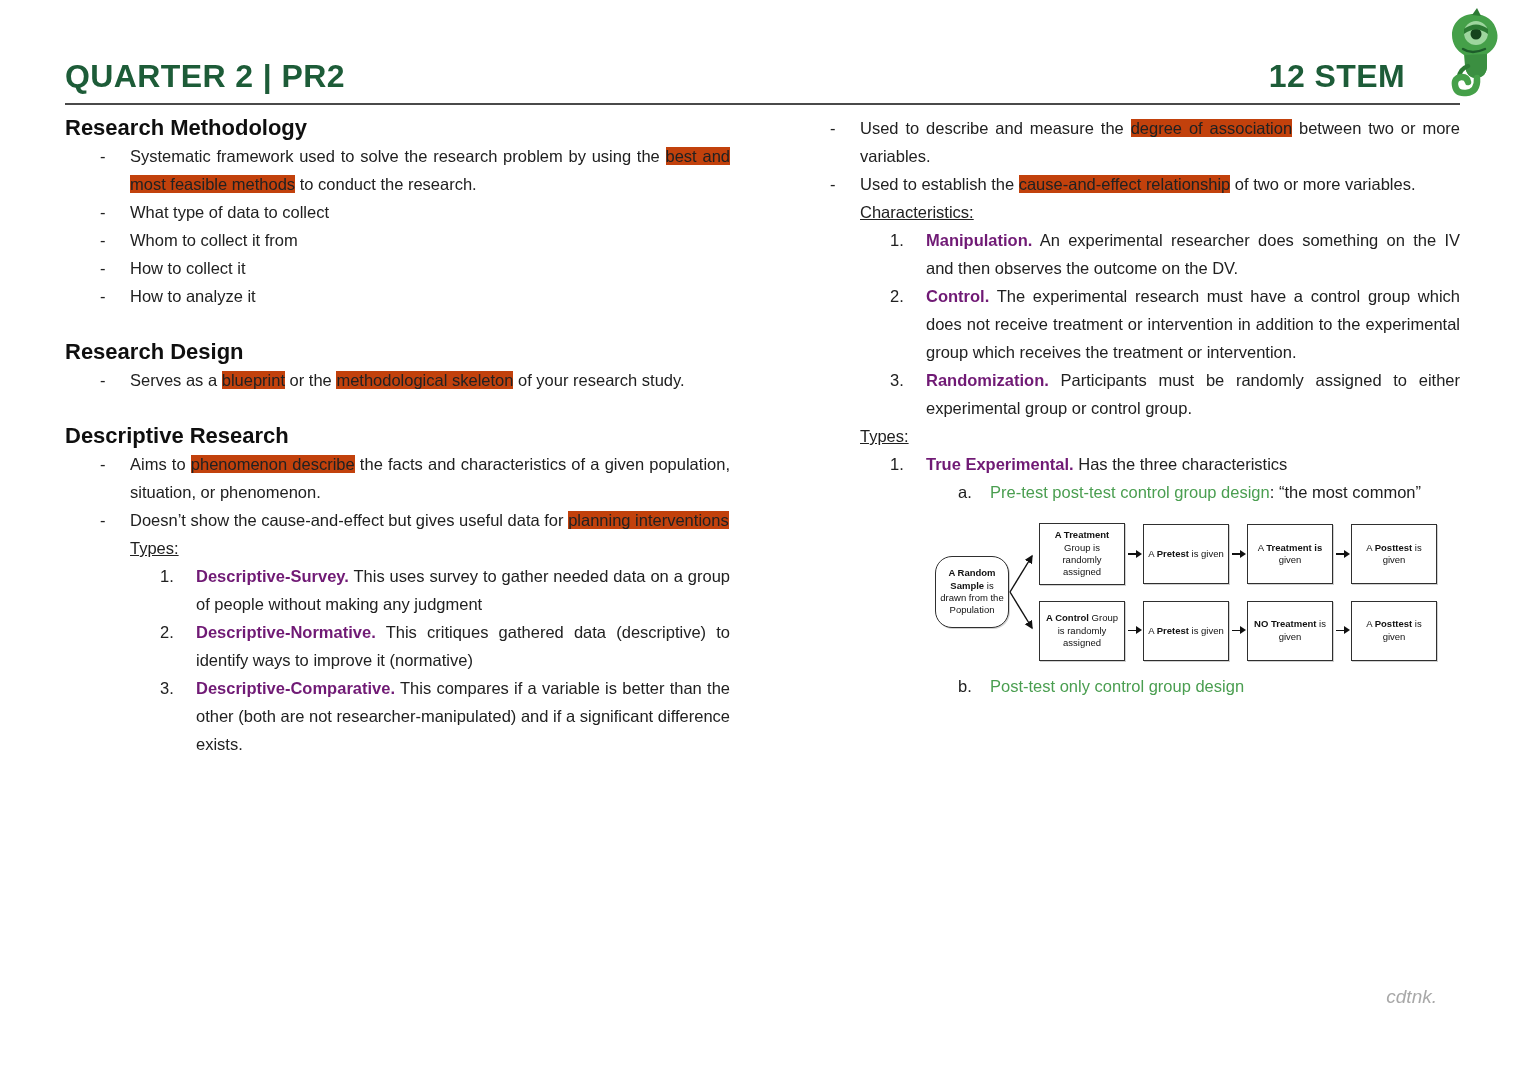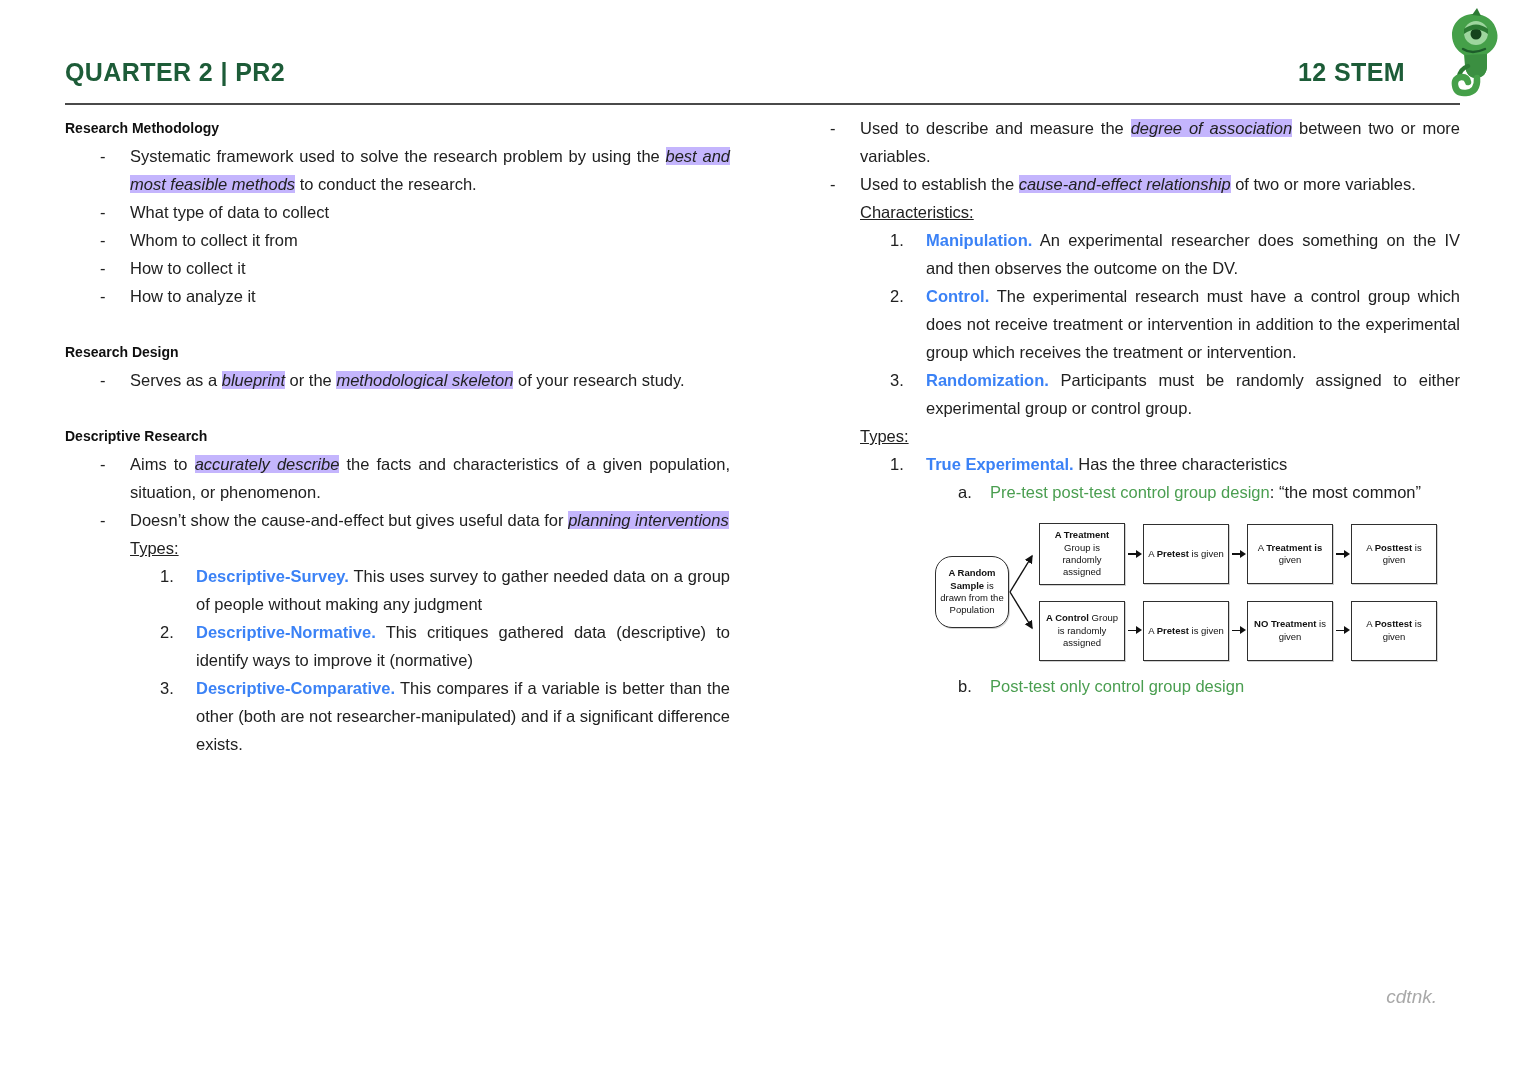--- a/index.html
+++ b/index.html
@@ -12,52 +12,52 @@
     overflow: hidden;
   }
   .page { position: relative; width: 1525px; height: 1080px; background: #fff; }
 
   
   .header {
     position: absolute; left: 65px; top: 58px; width: 1340px;
     display: flex; justify-content: space-between; align-items: baseline;
   }
   .htitle, .hbadge {
-    font-size: 25px; font-weight: 800; color: #1d5c38; letter-spacing: .4px;
+    font-size: 32px; font-weight: 800; color: #1d5c38; letter-spacing: .4px;
   }
   .rule {
     position: absolute; left: 65px; top: 103px; width: 1395px; height: 0;
     border-top: 2px solid #4a4a4a;
   }
   .logo { position: absolute; top: 8px; right: 16px; width: 70px; height: 90px; }
 
   
   .columns { position: absolute; left: 65px; top: 114px; width: 1395px; display: flex; gap: 65px; }
   .col { width: 665px; font-size: 16.5px; line-height: 28px; color: #212121; }
 
-  h3.shead { font-size: 14px; line-height: 28px; margin: 28px 0 0 0; font-weight: 700; color: #0f0f0f; }
+  h3.shead { font-size: 22px; line-height: 28px; margin: 28px 0 0 0; font-weight: 700; color: #0f0f0f; }
   h3.shead.first { margin-top: 0; }
 
   .bullet { display: flex; }
   .dash { flex: 0 0 30px; margin-left: 35px; }
   .btext { flex: 1; text-align: justify; }
 
   .sublabel { margin-left: 65px; text-decoration: underline; }
 
   .numitem { display: flex; margin-left: 95px; }
   .num { flex: 0 0 36px; }
   .ntext { flex: 1; text-align: justify; }
 
   .letitem { display: flex; margin-left: 163px; }
   .let { flex: 0 0 32px; }
   .ltext { flex: 1; text-align: justify; }
 
-  .hl { background: #c4b5fd; font-style: italic; }
+  .hl { background: #c2410c; }
   .bold { font-weight: 700; }
-  .green { color: #3b82f6; font-weight: 700; }
+  .green { color: #701a75; font-weight: 700; }
   .green2 { color: #4a9e50; }
 
   .watermark { position: absolute; top: 986px; right: 88px; font-size: 19px; color: #a8a8a8; font-style: italic; }
 
   
   .diagram { display: flex; align-items: center; margin: 14px 0 8px 140px; width: 525px; }
   .dbox {
     border: 1.3px solid #2f2f2f; background: #fff;
     min-height: 60px; width: 86px; flex: 0 0 86px;
     display: flex; align-items: center; justify-content: center;
@@ -129,21 +129,21 @@
 
       <h3 class="shead">Research Design</h3>
       <div class="bullet">
         <span class="dash">-</span>
         <div class="btext"><span>Serves as a </span><span class="hl">blueprint</span><span> or the </span><span class="hl">methodological skeleton</span><span> of your research study.</span></div>
       </div>
 
       <h3 class="shead">Descriptive Research</h3>
       <div class="bullet">
         <span class="dash">-</span>
-        <div class="btext"><span>Aims to </span><span class="hl">accurately describe</span><span> the facts and characteristics of a given population, situation, or phenomenon.</span></div>
+        <div class="btext"><span>Aims to </span><span class="hl">phenomenon describe</span><span> the facts and characteristics of a given population, situation, or phenomenon.</span></div>
       </div>
       <div class="bullet">
         <span class="dash">-</span>
         <div class="btext"><span>Doesn’t show the cause-and-effect but gives useful data for </span><span class="hl">planning interventions</span></div>
       </div>
       <div class="sublabel">Types:</div>
       <div class="numitem">
         <span class="num">1.</span>
         <div class="ntext"><span class="green">Descriptive-Survey.</span><span> This uses survey to gather needed data on a group of people without making any judgment</span></div>
       </div>

